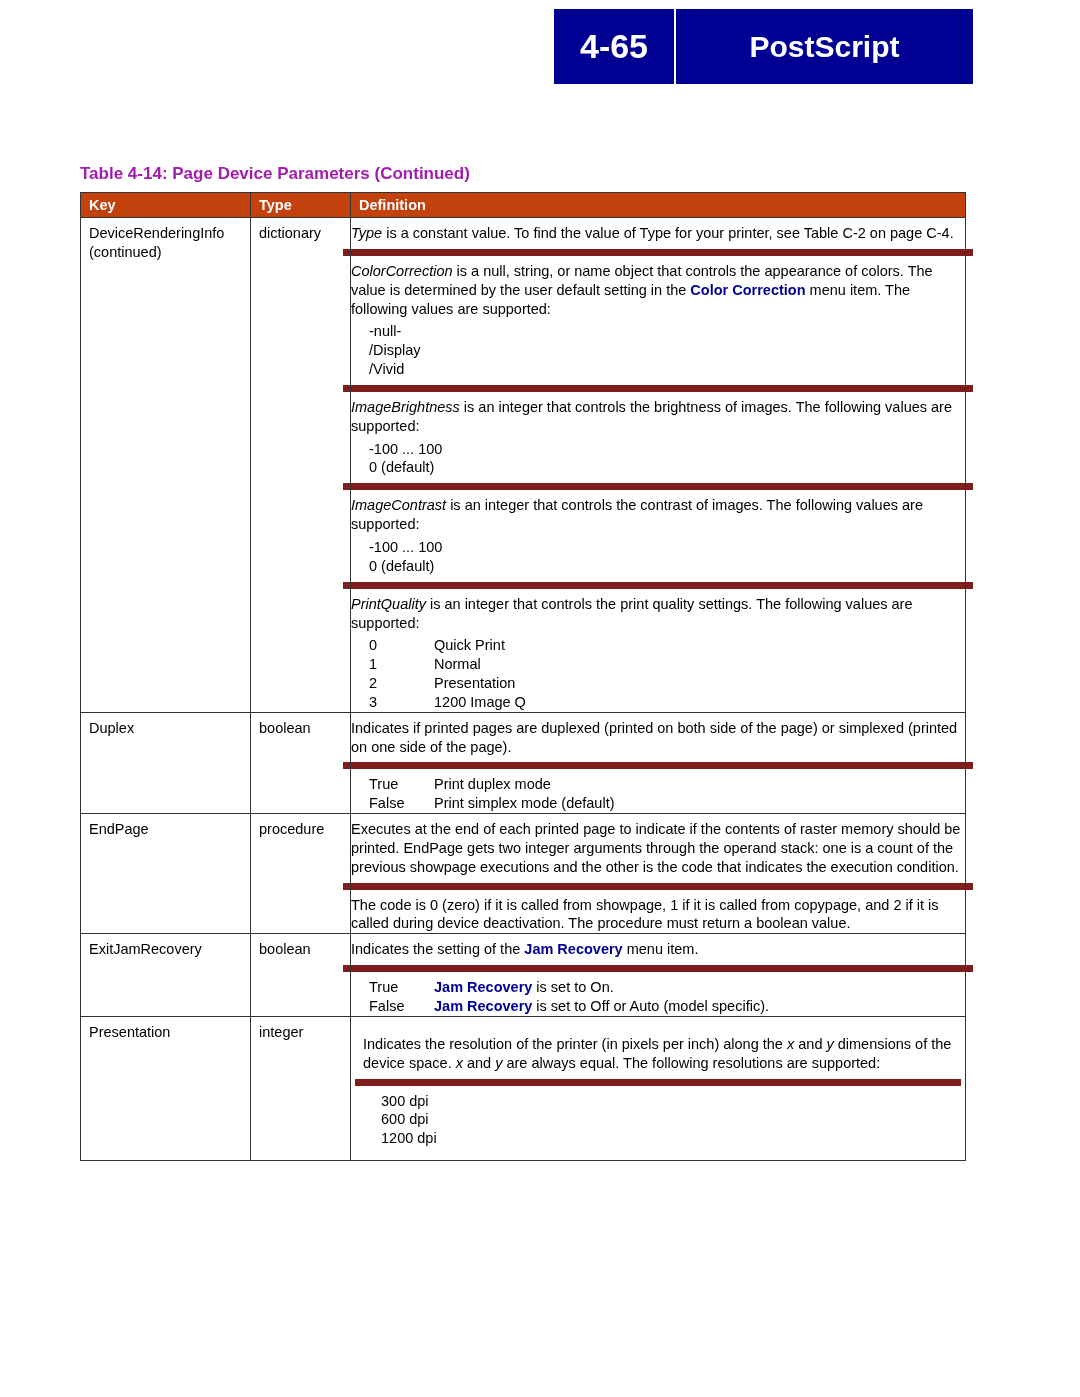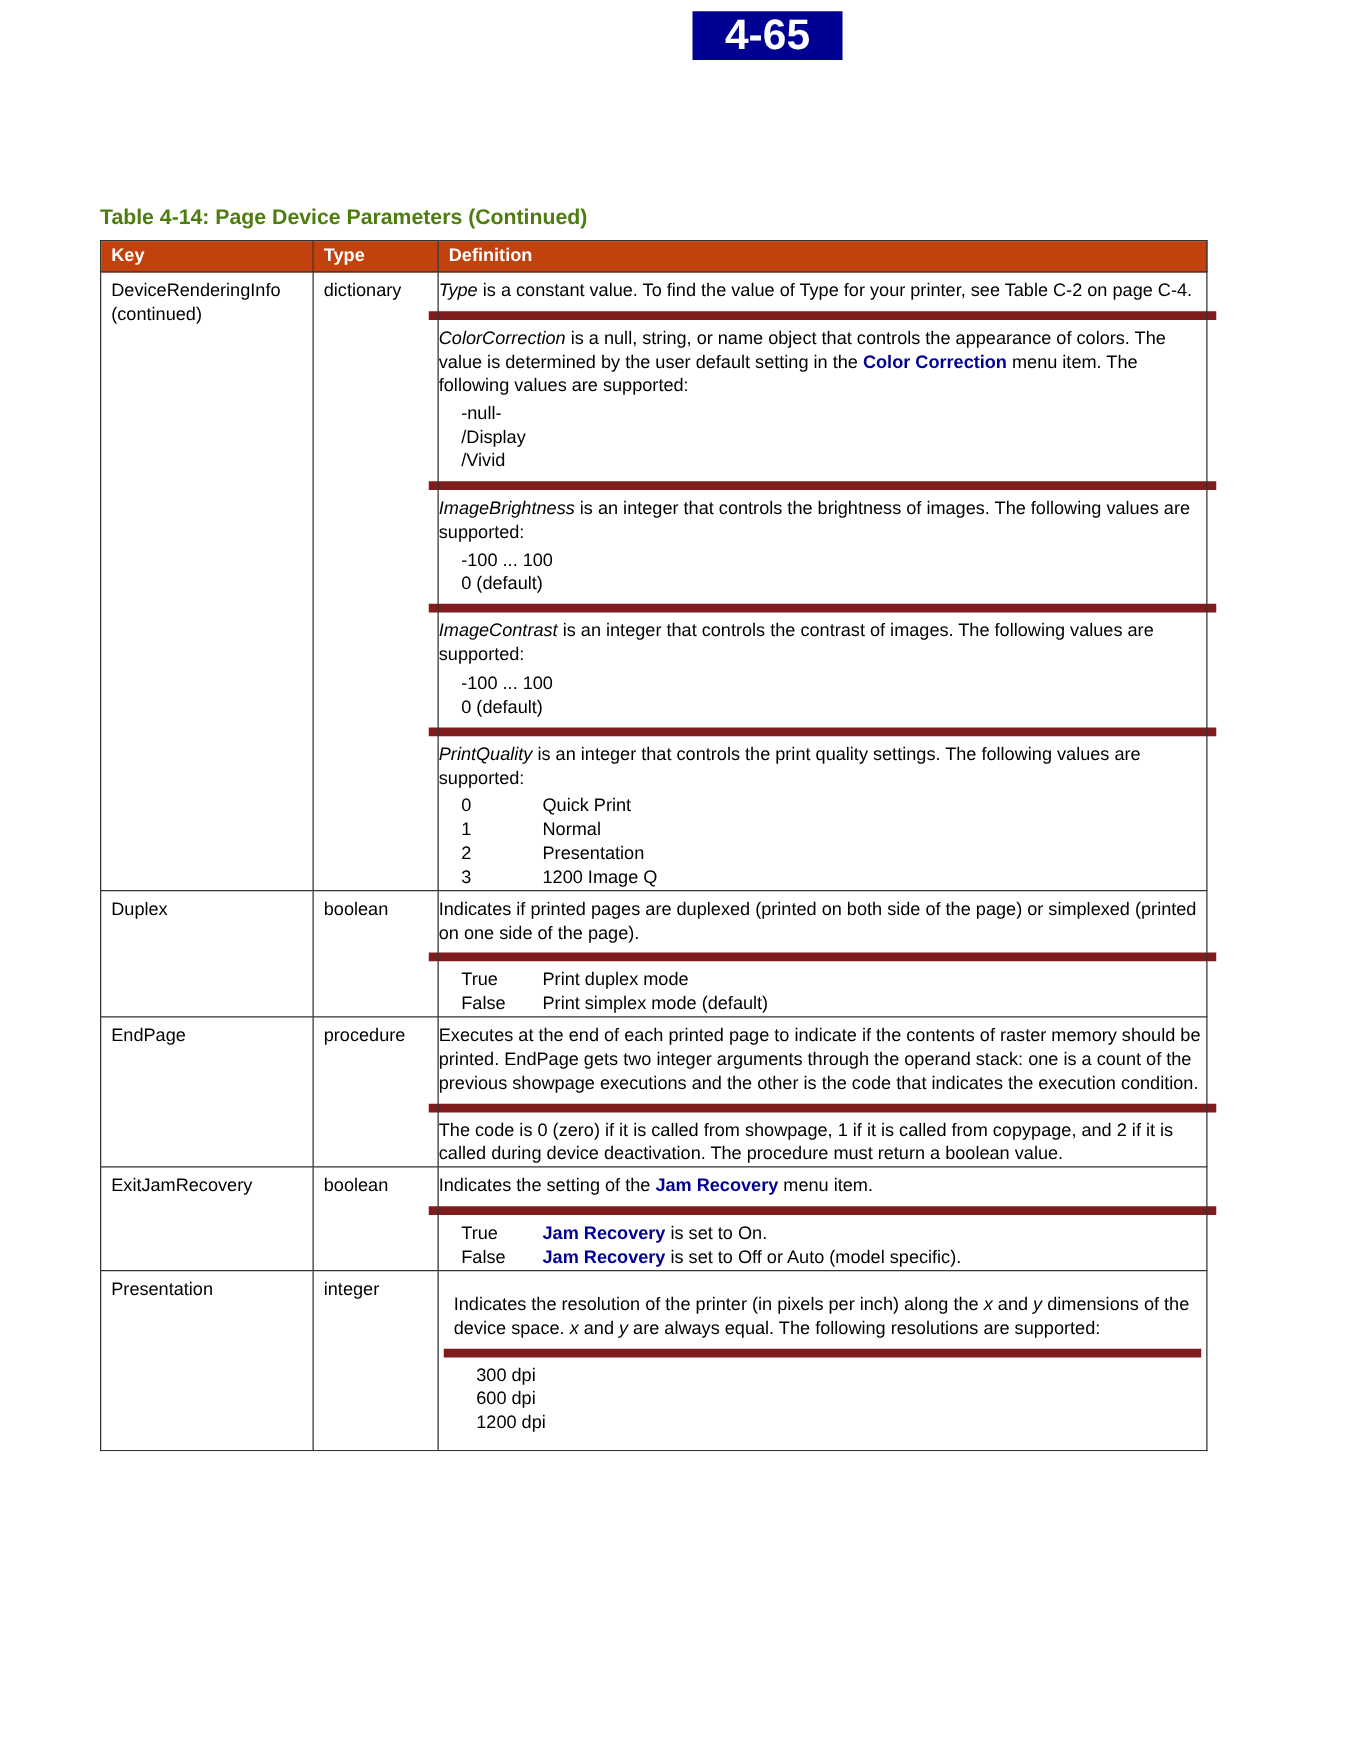--- a/index.html
+++ b/index.html
@@ -9,21 +9,20 @@
     font-family: Arial, Helvetica, sans-serif;
     background: #fff;
     width: 1080px;
   }
   .header-band {
     display: flex;
     margin-left: 554px;
     margin-top: 9px;
     width: 419px;
     height: 75px;
-    flex-direction: column;
   }
   .page-num-box {
     background: #000093;
     width: 120px;
     display: flex;
     align-items: center;
     justify-content: center;
     font-size: 34px;
     font-weight: bold;
     color: #fff;
@@ -38,21 +37,21 @@
     font-weight: bold;
     color: #fff;
     margin-left: 2px;
   }
   .content {
     margin: 80px 80px 0 80px;
   }
   .table-caption {
     font-size: 17px;
     font-weight: bold;
-    color: #4d7c0f;
+    color: #a21caf;
     margin-bottom: 8px;
   }
   table.params {
     width: 886px;
     border-collapse: collapse;
     font-size: 14.5px;
   }
   table.params th {
     background: #c2410c;
     color: #fff;
@@ -80,20 +79,21 @@
   .indent { margin-left: 18px; margin-top: 4px; }
   .two-col { display: flex; }
   .two-col .c1 { width: 65px; }
   .two-col .c2 { flex: 1; }
 </style>
 </head>
 <body>
 
 <div class="header-band">
   <div class="page-num-box">4-65</div>
+  <div class="title-box">PostScript</div>
 </div>
 
 <div class="content">
   <div class="table-caption">Table 4-14:  Page Device Parameters (Continued)</div>
 
   <table class="params">
     <thead>
       <tr>
         <th class="col-key">Key</th>
         <th class="col-type">Type</th>

